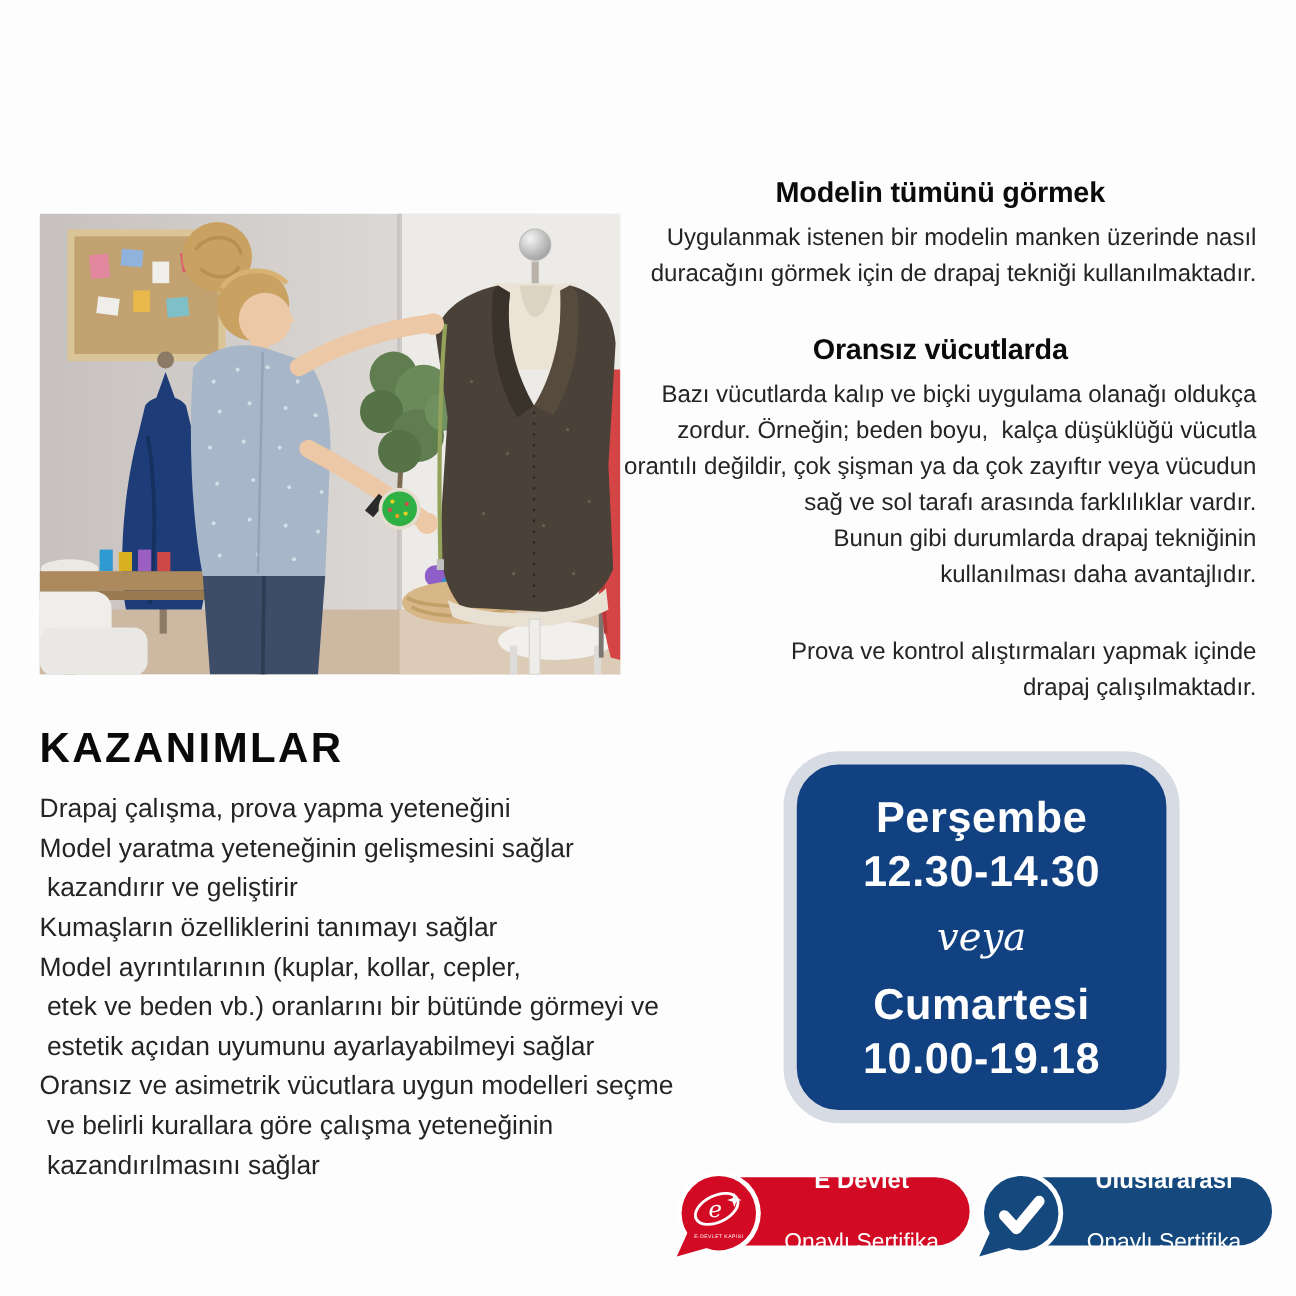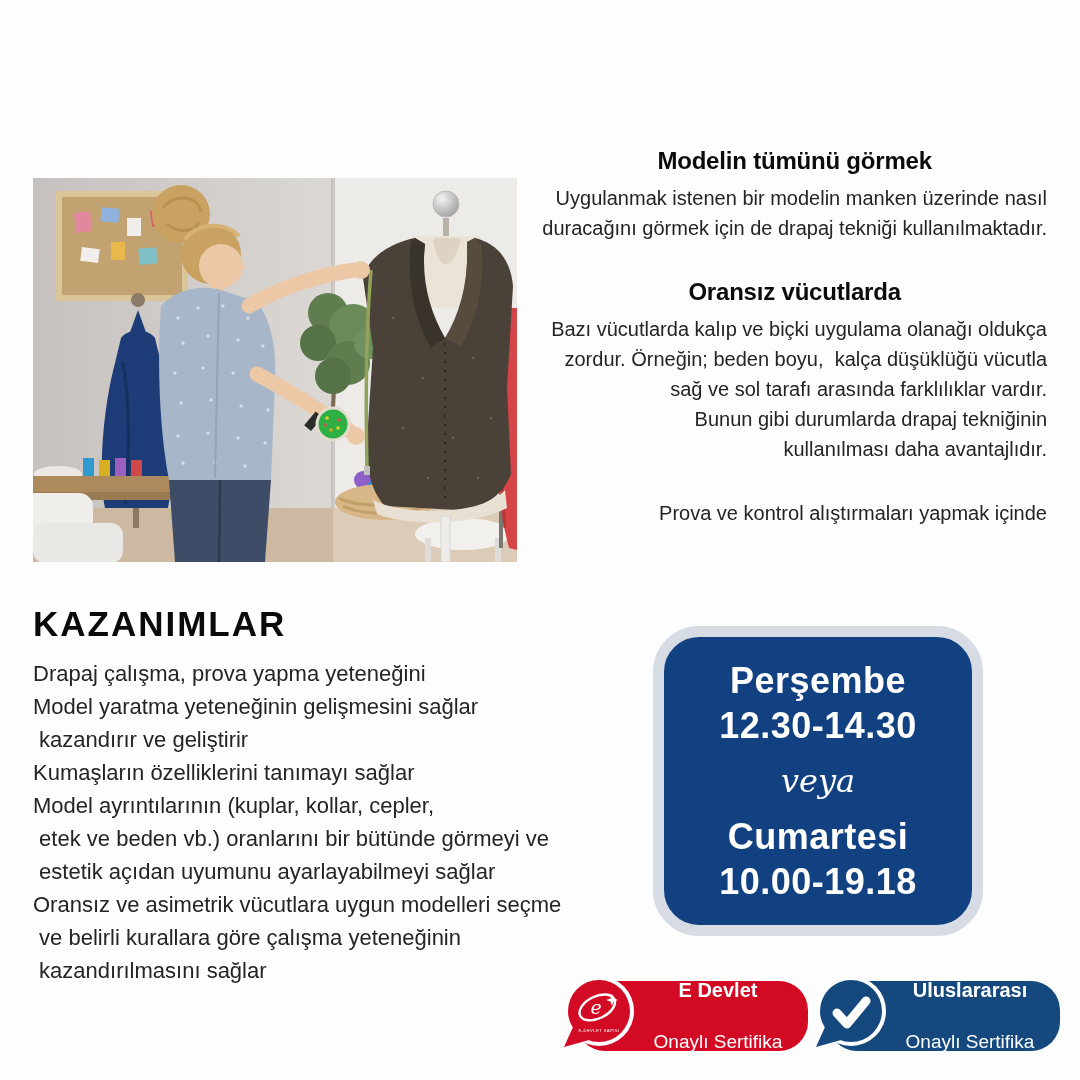--- a/index.html
+++ b/index.html
@@ -30,21 +30,21 @@
   .schedule{position:absolute;left:653px;top:626px;width:330px;height:310px;box-sizing:border-box;
     border:11px solid #d7dbe4;border-radius:46px;background:#114180;color:#ffffff;
     display:flex;flex-direction:column;align-items:center;justify-content:center;text-align:center;}
   .sch-line{font-size:36px;font-weight:700;line-height:45px;letter-spacing:0.5px;}
   .sch-veya{font-family:"DejaVu Serif",serif;font-style:italic;font-size:32px;line-height:36px;margin:15px 0;}
 
   
   .badge{position:absolute;width:246px;height:78px;}
   .badge-red{left:570px;top:972px;}
   .badge-blue{left:822px;top:972px;}
-  .pill{position:absolute;left:6px;top:9px;width:232px;height:70px;border-radius:29px;
+  .pill{position:absolute;left:6px;top:9px;width:232px;height:57px;border-radius:29px;
     display:flex;flex-direction:column;justify-content:center;align-items:center;
     padding-left:52px;box-sizing:border-box;color:#fff;text-align:center;}
   .badge-red .pill{background:#d20a24;}
   .badge-blue .pill{background:#15497e;}
   .pill-title{font-size:20px;font-weight:700;line-height:23px;}
   .pill-sub{font-size:19px;line-height:22px;margin-top:29px;}
   .bubble{position:absolute;left:-8px;top:2px;width:74px;height:74px;}
 </style>
 </head>
 <body>
@@ -231,26 +231,28 @@
   <div class="right-col">
     <div class="sec">
       <h2>Modelin tümünü görmek</h2>
       <div class="line">Uygulanmak istenen bir modelin manken üzerinde nasıl</div>
       <div class="line">duracağını görmek için de drapaj tekniği kullanılmaktadır.</div>
     </div>
     <div class="sec">
       <h2>Oransız vücutlarda</h2>
       <div class="line">Bazı vücutlarda kalıp ve biçki uygulama olanağı oldukça</div>
       <div class="line">zordur. Örneğin; beden boyu,  kalça düşüklüğü vücutla</div>
+      <div class="line">orantılı değildir, çok şişman ya da çok zayıftır veya vücudun</div>
       <div class="line">sağ ve sol tarafı arasında farklılıklar vardır.</div>
       <div class="line">Bunun gibi durumlarda drapaj tekniğinin</div>
       <div class="line">kullanılması daha avantajlıdır.</div>
     </div>
     <div class="sec">
       <div class="line">Prova ve kontrol alıştırmaları yapmak içinde</div>
+      <div class="line">drapaj çalışılmaktadır.</div>
     </div>
   </div>
 
   <div class="benefits">
     <h2>KAZANIMLAR</h2>
     <div class="line">Drapaj çalışma, prova yapma yeteneğini</div>
     <div class="line">Model yaratma yeteneğinin gelişmesini sağlar</div>
     <div class="line"> kazandırır ve geliştirir</div>
     <div class="line">Kumaşların özelliklerini tanımayı sağlar</div>
     <div class="line">Model ayrıntılarının (kuplar, kollar, cepler,</div>

